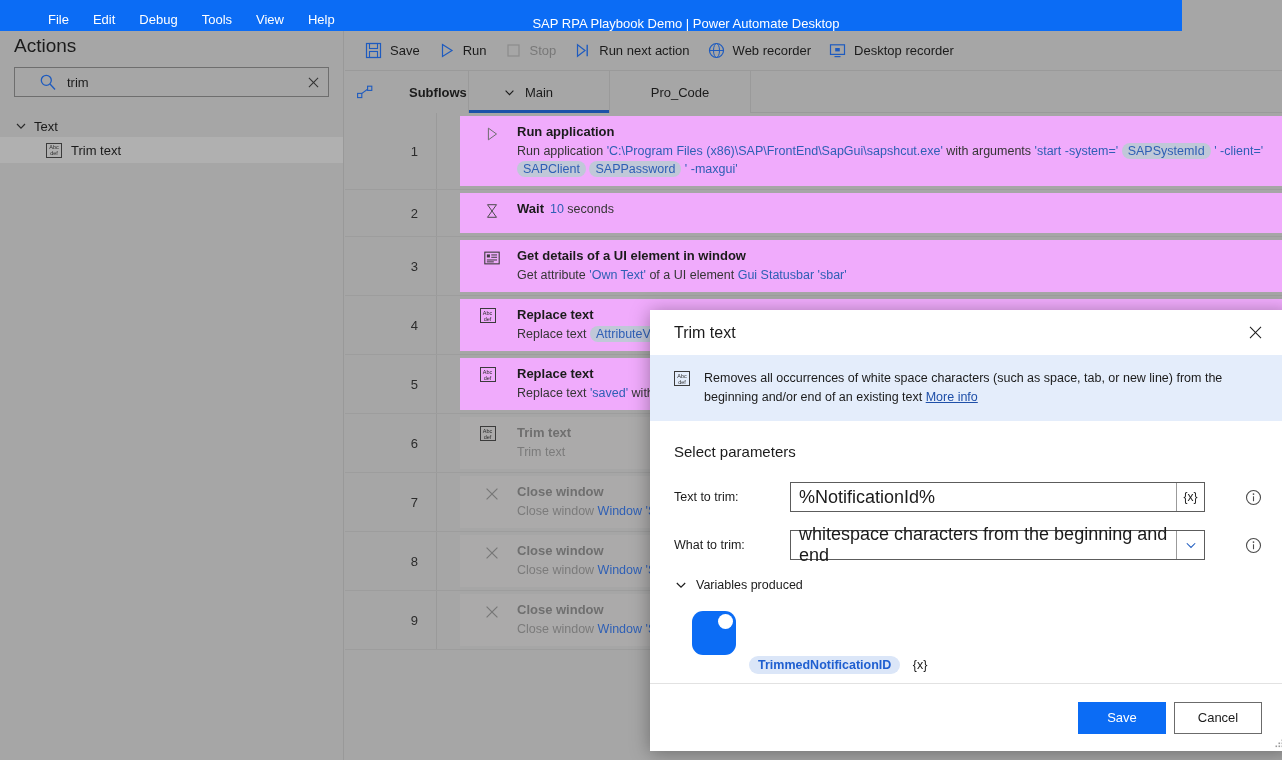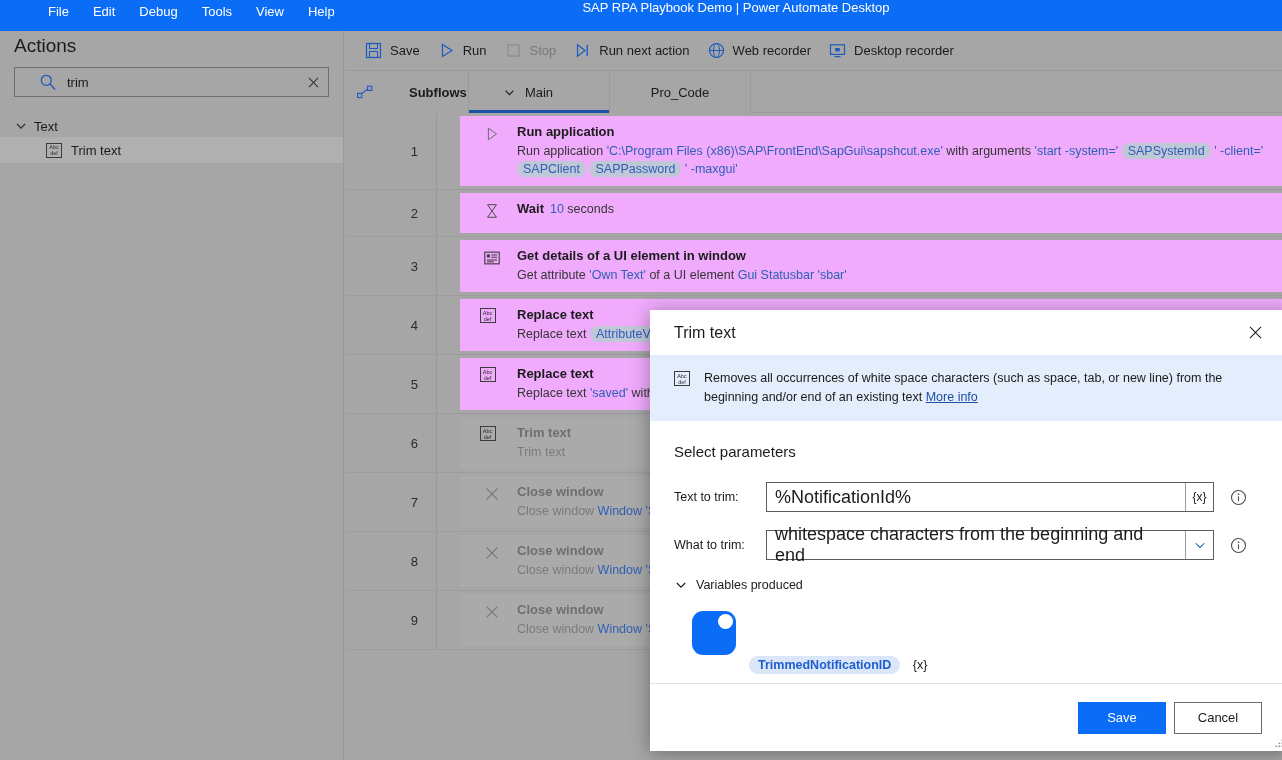--- a/index.html
+++ b/index.html
@@ -7,22 +7,22 @@
     width: 1282px; height: 760px;
     font-family: "Liberation Sans", sans-serif;
     overflow: hidden;
     background: #a6a6a6;
     -webkit-font-smoothing: antialiased;
   }
   #app { position: relative; width: 1282px; height: 760px; }
 
   
   .titlebar {
-    position: absolute; top: 0; left: 0; width: 1282px; height: 31px;
-    background: #0b6cf5; display: flex; align-items: flex-start;
+    position: absolute; top: 0; left: 0; width: 1182px; height: 31px;
+    background: #0b6cf5; display: flex; align-items: flex-end;
   }
   .menu { display: flex; align-items: center; margin-left: 36px; }
   .menu-item {
     color: #ffffff; font-size: 13px; padding: 4px 12px; cursor: default;
     white-space: nowrap;
   }
   .win-title {
     position: absolute; left: 0; right: 0; text-align: center;
     color: #ffffff; font-size: 13px; pointer-events: none;
     margin-left: 190px;
@@ -160,21 +160,21 @@
     background: #e4edfb; display: flex; align-items: flex-start;
     padding: 14px 28px 14px 24px; flex: 0 0 auto;
   }
   .modal-desc .d-ic { margin: 2px 14px 0 0; flex: 0 0 16px; }
   .modal-desc p { font-size: 12.5px; color: #1b1b1b; line-height: 19px; }
   .modal-desc a { color: #1e4fa8; }
 
   .modal-body { flex: 1; padding: 22px 28px 0 24px; overflow: hidden; }
   .section-title { font-size: 15px; color: #1b1b1b; margin-bottom: 22px; }
 
-  .field { display: flex; align-items: center; margin-bottom: 18px; }
+  .field { display: flex; align-items: center; margin-bottom: 18px; gap: 24px; }
   .field-label {
     width: 92px; flex: 0 0 92px; font-size: 12.5px; color: #1b1b1b;
   }
   .field-ctl {
     flex: 1; height: 30px; border: 1px solid #5c5c5c; background: #fff;
     display: flex; align-items: stretch; max-width: 448px;
   }
   .field-ctl input, .field-ctl .selval {
     flex: 1; border: none; outline: none; background: transparent;
     font-family: "Liberation Sans", sans-serif; font-size: 18px;

